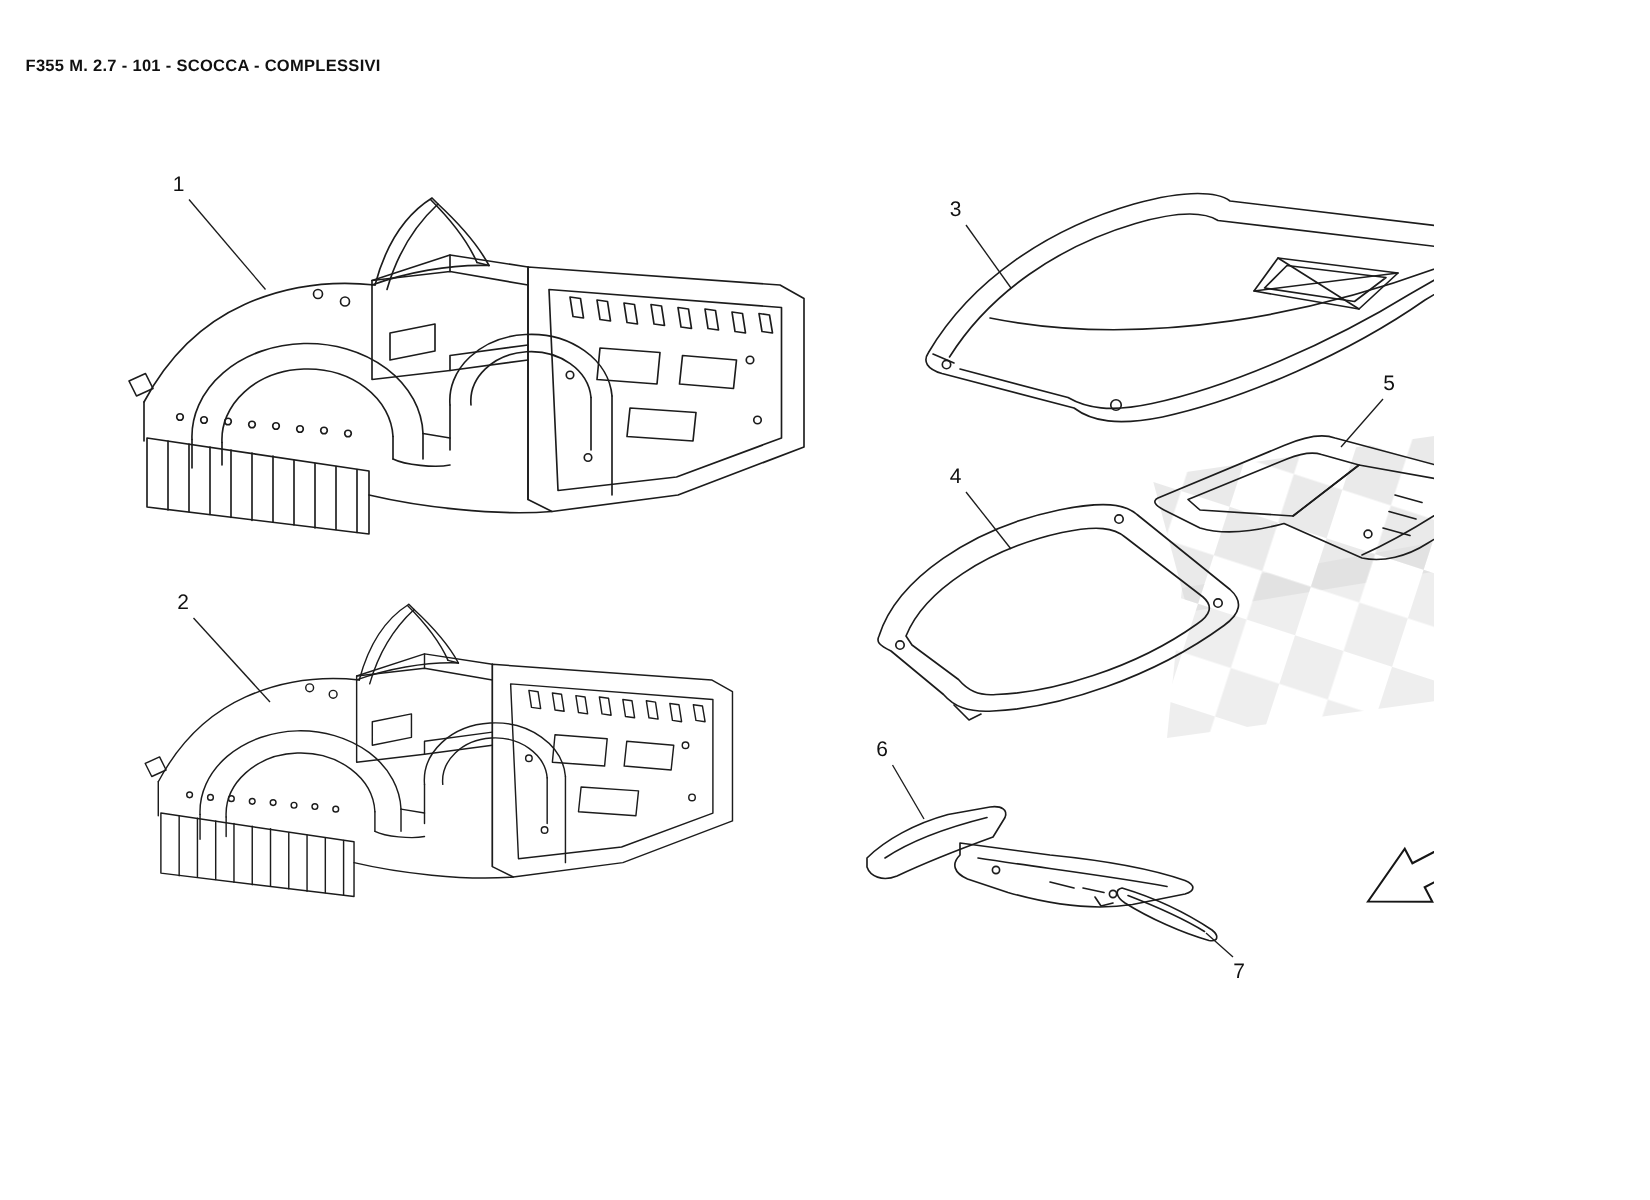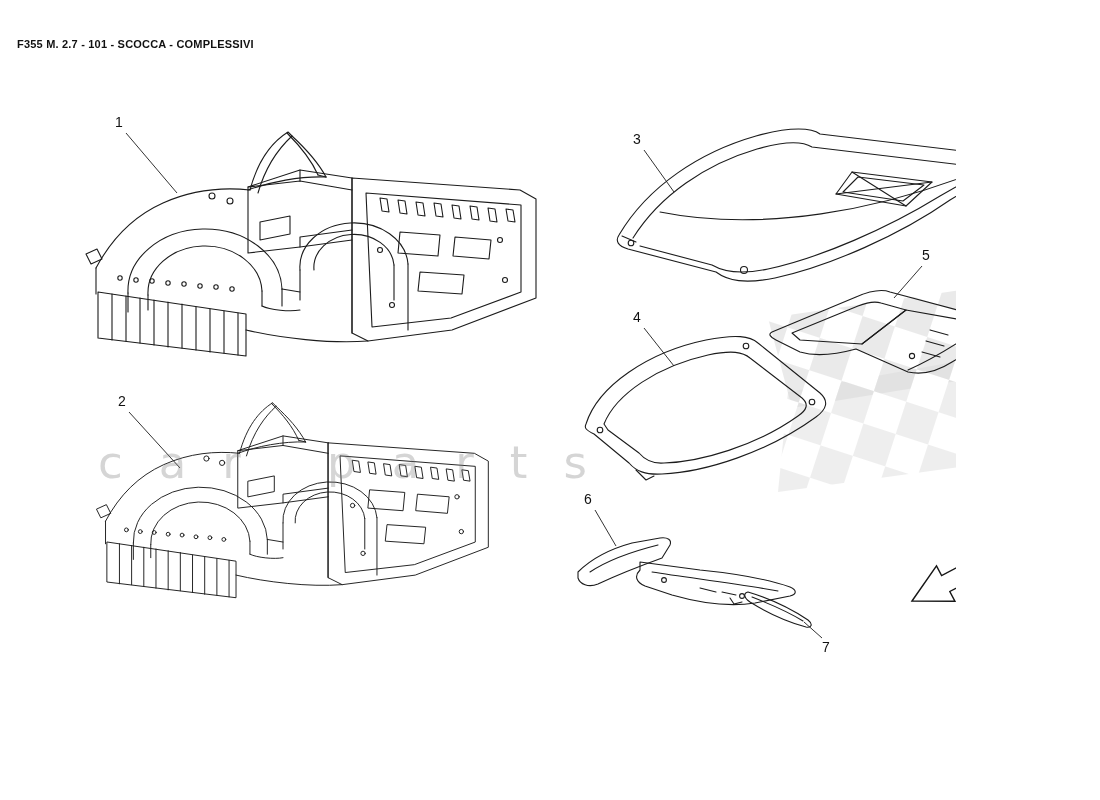--- a/index.html
+++ b/index.html
@@ -191,15 +191,14 @@
       <text x="826" y="652" text-anchor="middle">7</text>
     </g>
 
     <g>
       <polygon class="arrow" points="912,601 936.5,565.8 941.6,575.5 1007.9,541 1016.1,557 949.8,591.5 954.9,601.2"></polygon>
     </g>
 
   </svg>
 
 
-  <div class="wm-secondary">car parts</div>
 
 </div>
 
 </body></html>

